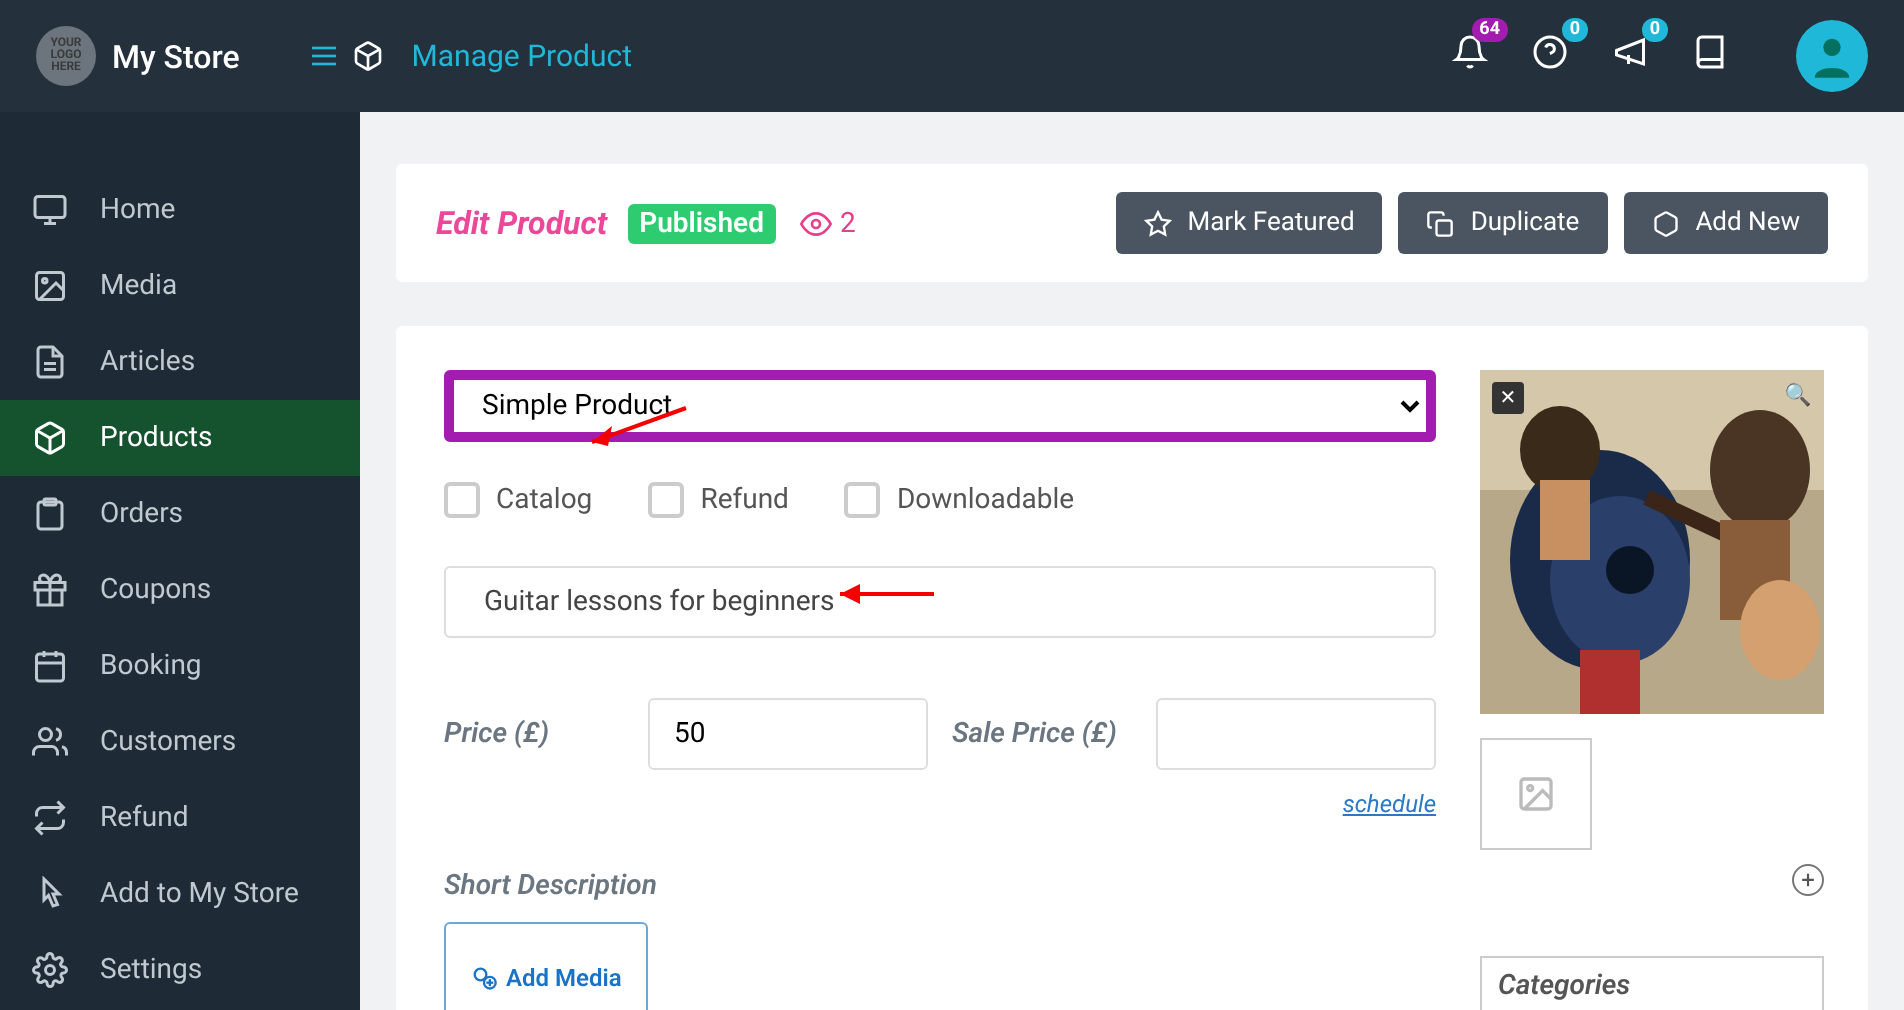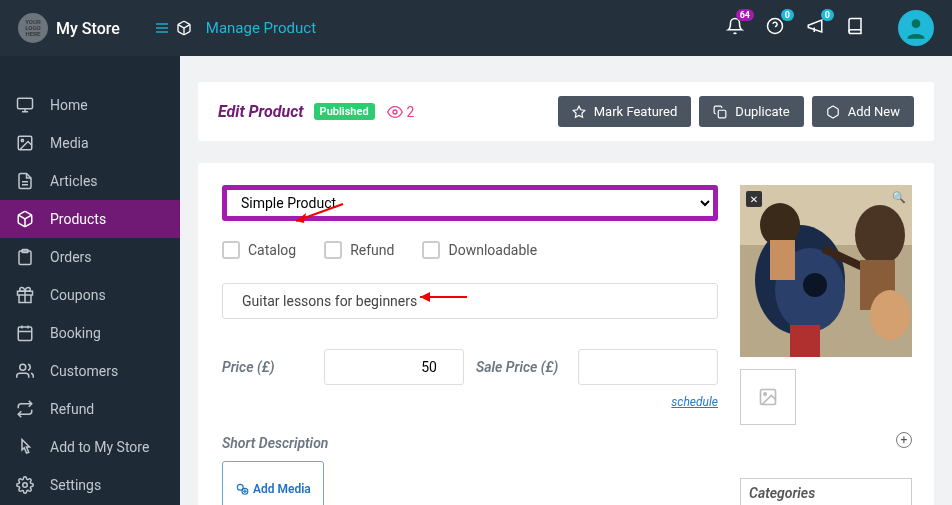--- a/index.html
+++ b/index.html
@@ -12,42 +12,42 @@
   .spacer { flex: 1; }
   .hdr-icons { display: flex; align-items: center; gap: 22px; }
   .hdr-icon { position: relative; color: #fff; cursor: pointer; }
   .badge { position: absolute; top: -8px; right: -10px; background: #a21caf; color: #fff; font-size: 9px; padding: 1px 4px; border-radius: 8px; font-weight: bold; }
   .badge.blue { background: #20b8d8; }
   .avatar { width: 36px; height: 36px; border-radius: 50%; background: #20b8d8; margin-left: 12px; display: flex; align-items:center; justify-content:center;}
   .avatar svg { width:26px; height:26px;}
   .layout { display: flex; height: calc(505px - 56px); }
   .sidebar { width: 180px; background: #1e2a35; color: #c0c8d0; padding-top: 30px; }
   .nav-item { display: flex; align-items: center; padding: 10px 16px; font-size: 14px; cursor: pointer; gap: 16px; }
-  .nav-item.active { background: #701a75; color: #fff; }
+  .nav-item.active { background: #14532d; color: #fff; }
   .nav-item svg { width: 18px; height: 18px; flex: 0 0 18px; }
   .main { flex: 1; overflow: auto; padding: 26px 18px 0 18px; position: relative; }
   .card { background: #fff; border-radius: 3px; }
   .card1 { padding: 14px 20px; display: flex; align-items: center; margin-bottom: 22px; }
-  .edit-title { font-style: italic; font-weight: bold; font-size: 16px; color: #701a75; margin-right: 10px; }
-  .pub { background: #2ecc71; color: #fff; font-size: 11px; padding: 2px 6px; border-radius: 3px; font-weight:600;}
+  .edit-title { font-style: italic; font-weight: bold; font-size: 16px; color: #ec4899; margin-right: 10px; }
+  .pub { background: #2ecc71; color: #fff; font-size: 14px; padding: 2px 6px; border-radius: 3px; font-weight:600;}
   .views { color: #e83e8c; display: flex; align-items: center; gap: 4px; margin-left: 12px; font-size:14px; }
   .card1 .spacer2 { flex: 1; }
   .btn-dark { background: #4a5561; color: #fff; border: none; padding: 8px 14px; border-radius: 3px; font-size: 13px; display: flex; align-items: center; gap: 8px; cursor: pointer; margin-left: 8px; }
   .btn-dark svg { width: 14px; height: 14px; }
   .card2 { padding: 22px 24px; display: flex; gap: 22px; }
   .colL { flex: 1; }
   .colR { width: 180px; }
   .select { width: 100%; height: 36px; border: 5px solid #a21caf; border-radius: 3px; padding: 0 10px; font-size: 14px; background:#fff; }
   .chk-row { display: flex; gap: 28px; margin: 20px 0 24px 0; }
   .chk { display: flex; align-items: center; gap: 8px; color: #555; font-size: 14px; }
   .chk-box { width: 18px; height: 18px; border: 2px solid #ccc; border-radius: 3px; }
   .text-input { width: 100%; height: 36px; border: 1px solid #ddd; border-radius: 3px; padding: 0 19px; font-size: 14px; color:#444;}
   .price-row { display: flex; align-items: center; margin-top: 30px; gap: 12px; }
   .price-label { font-style: italic; color: #6b7680; font-weight: 600; font-size: 14px; width: 90px; }
-  .price-input { width: 140px; height: 36px; border: 1px solid #ddd; border-radius: 3px; padding: 0 26px; font-size: 14px; text-align: right;}
+  .price-input { width: 140px; height: 36px; border: 1px solid #ddd; border-radius: 3px; padding: 0 12px; font-size: 14px;}
   .schedule { text-align: right; font-style: italic; font-size: 12px; margin-top: 10px; }
   .schedule a { color: #2b78c5; text-decoration: underline; cursor:pointer;}
   .sdesc { font-style: italic; color: #6b7680; font-weight: 600; font-size: 14px; margin-top: 26px; margin-bottom: 10px;}
   .add-media-btn { border: 1px solid #6ea8d8; color: #1a73c7; background: #fff; padding: 20px 12px; border-radius: 3px; font-size: 12px; display:inline-flex; align-items:center; gap:4px; cursor:pointer; font-weight:600;}
   .prod-img { width: 172px; height: 172px; background: #3a3a3a; position: relative; }
   .prod-img .xbtn { position:absolute; top:6px; left:6px; width:16px; height:16px; background:#333; color:#fff; font-size:10px; display:flex; align-items:center; justify-content:center; cursor:pointer; border-radius:2px;}
   .prod-img .zbtn { position:absolute; top:6px; right:4px; width:16px; height:16px; color:#333; font-size:11px; cursor:pointer;}
   .gallery { display:flex; align-items:flex-end; gap:6px; margin-top:12px;}
   .thumb { width:56px; height:56px; border:1px solid #ccc; display:flex; align-items:center; justify-content:center; color:#bbb; cursor:pointer;}
   .cat-card { border:1px solid #ccc; margin-top:30px; }

